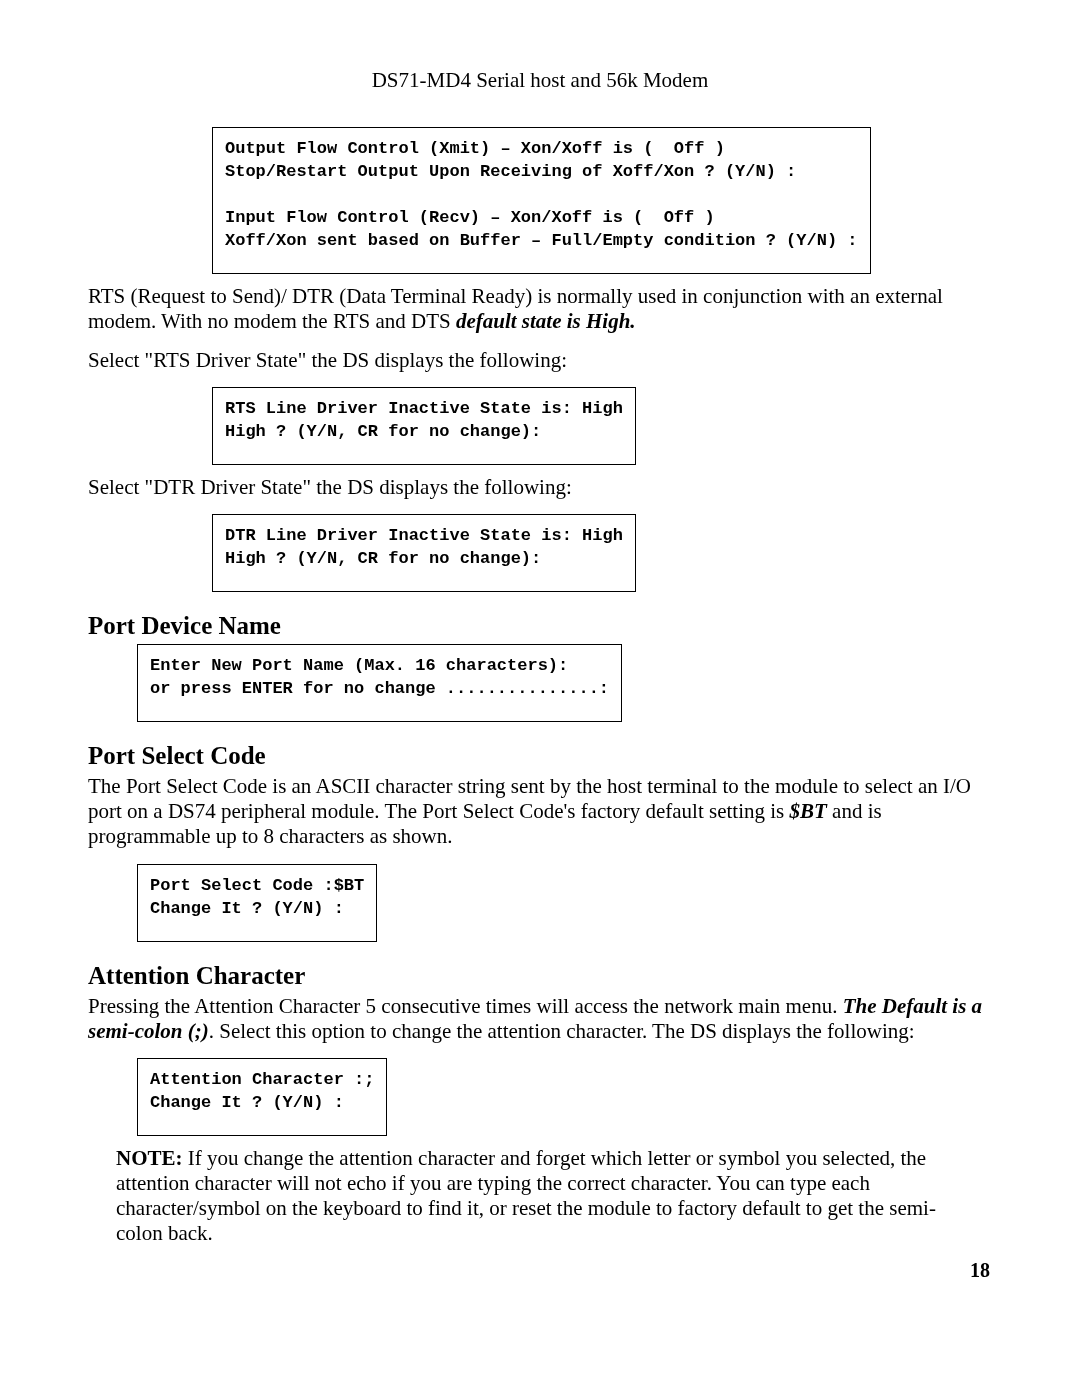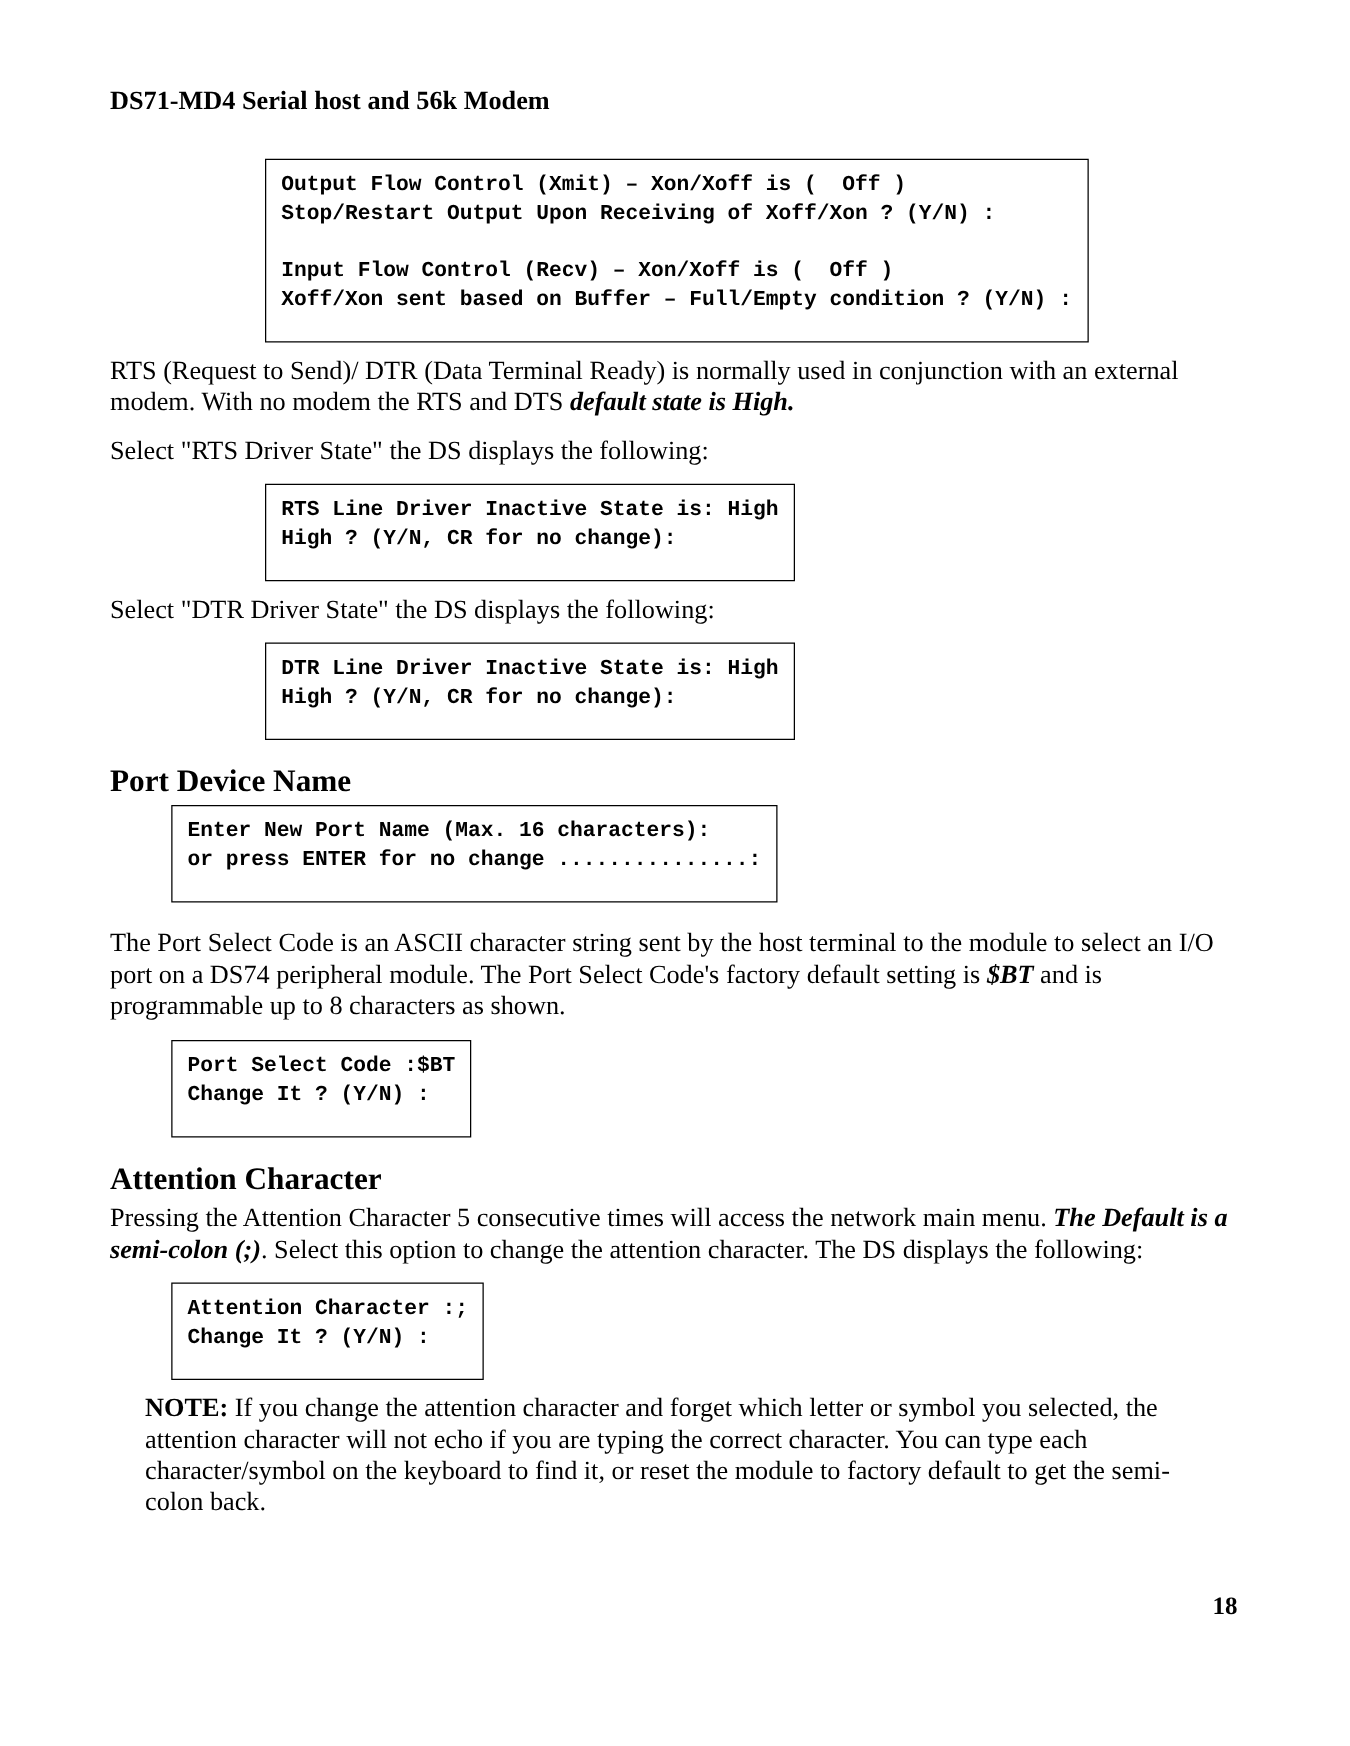--- a/index.html
+++ b/index.html
@@ -10,21 +10,22 @@
     color: #000;
   }
   .page {
     width: 1080px;
     height: 1397px;
     position: relative;
     box-sizing: border-box;
     padding: 68px 88px 0 88px;
   }
   .header {
-    font-weight: bold;
+    text-align: center;
+    font-weight: normal;
     font-size: 21px;
     margin-bottom: 34px;
   }
   .codebox {
     border: 1.5px solid #000;
     padding: 10px 12px 20px 12px;
     font-family: "Courier New", Courier, monospace;
     font-weight: bold;
     font-size: 17px;
     line-height: 1.35;
@@ -56,21 +57,21 @@
   }
   .note-block {
     margin-left: 28px;
     margin-right: 10px;
     font-size: 21px;
     line-height: 1.2;
   }
   .pagenum {
     position: absolute;
     right: 90px;
-    bottom: 100px;
+    bottom: 115px;
     font-weight: bold;
     font-size: 20px;
     margin-top: 35px;
   }
   .gap-s { height: 10px; }
   .gap-m { height: 20px; }
 </style>
 </head>
 <body>
 
@@ -112,20 +113,21 @@
 
   <div class="h2">Port Device Name</div>
 
   <div class="center-col-2">
     <div class="codebox">Enter New Port Name (Max. 16 characters):
 or press ENTER for no change ...............:</div>
   </div>
 
   <div class="gap-m"></div>
 
+  <div class="h2">Port Select Code</div>
   <p class="para">
     <span>The Port Select Code is an ASCII character string sent by the host terminal to the module to select an I/O port on a DS74 peripheral module. The Port Select Code's factory default setting is </span><b>$BT</b><span> and is programmable up to 8 characters as shown.</span>
   </p>
 
   <div class="center-col-2">
     <div class="codebox">Port Select Code :$BT
 Change It ? (Y/N) :</div>
   </div>
 
   <div class="gap-m"></div>

